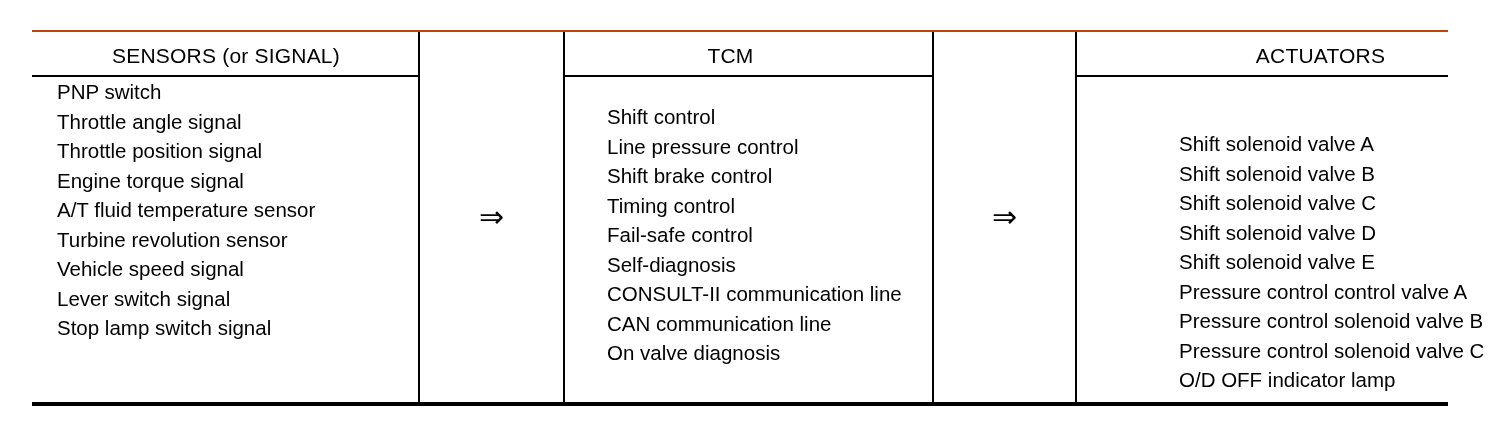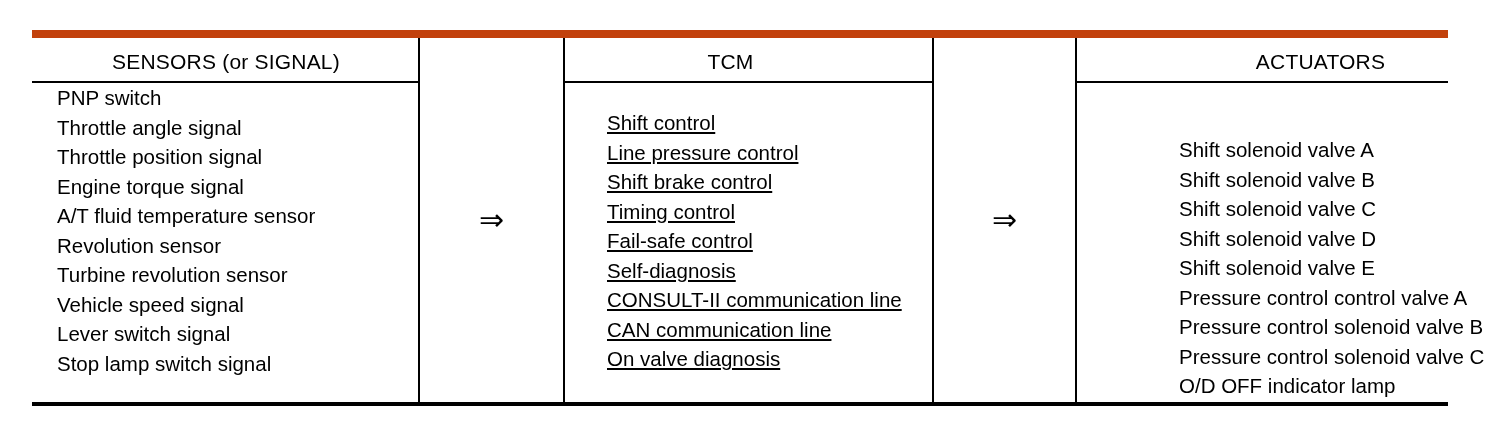--- a/index.html
+++ b/index.html
@@ -16,21 +16,21 @@
   }
 
   
   #diagram {
     position: absolute;
     left: 32px;
     top: 30px;
     width: 1416px;
     height: 376px;
     box-sizing: border-box;
-    border-top: 8px solid #c2410c;
+    border-top: 2px solid #c2410c;
     border-bottom: 4px solid #000;
   }
 
   
   .vdiv {
     position: absolute;
     top: 0;
     bottom: 0;
     width: 2px;
     background: #000;
@@ -88,21 +88,21 @@
     list-style: none;
   }
   .col-list li {
     font-size: 20.5px;
     line-height: 29.5px;
     white-space: nowrap;
   }
 
   
   .col.sensors   .col-list { padding-left: 25px; }
-  .col.tcm       .col-list { padding-left: 42px; padding-top: 25px; text-decoration: underline; }
+  .col.tcm       .col-list { padding-left: 42px; padding-top: 25px; }
   .col.actuators .col-list { padding-left: 44px; padding-top: 52px; }
 
   
   .arrow-wrap {
     position: absolute;
     left: 0;
     right: 0;
     top: 0;
     bottom: 0;
     display: flex;
@@ -132,21 +132,20 @@
   <div class="hrule s3"></div>
 
   <div class="col sensors">
     <div class="col-title">SENSORS (or SIGNAL)</div>
     <ul class="col-list">
       <li>PNP switch</li>
       <li>Throttle angle signal</li>
       <li>Throttle position signal</li>
       <li>Engine torque signal</li>
       <li>A/T fluid temperature sensor</li>
-      <li>Revolution sensor</li>
       <li>Turbine revolution sensor</li>
       <li>Vehicle speed signal</li>
       <li>Lever switch signal</li>
       <li>Stop lamp switch signal</li>
     </ul>
   </div>
 
   <div class="col arrow1">
     <div class="arrow-wrap">
       <span class="arrow-glyph">⇒</span>

